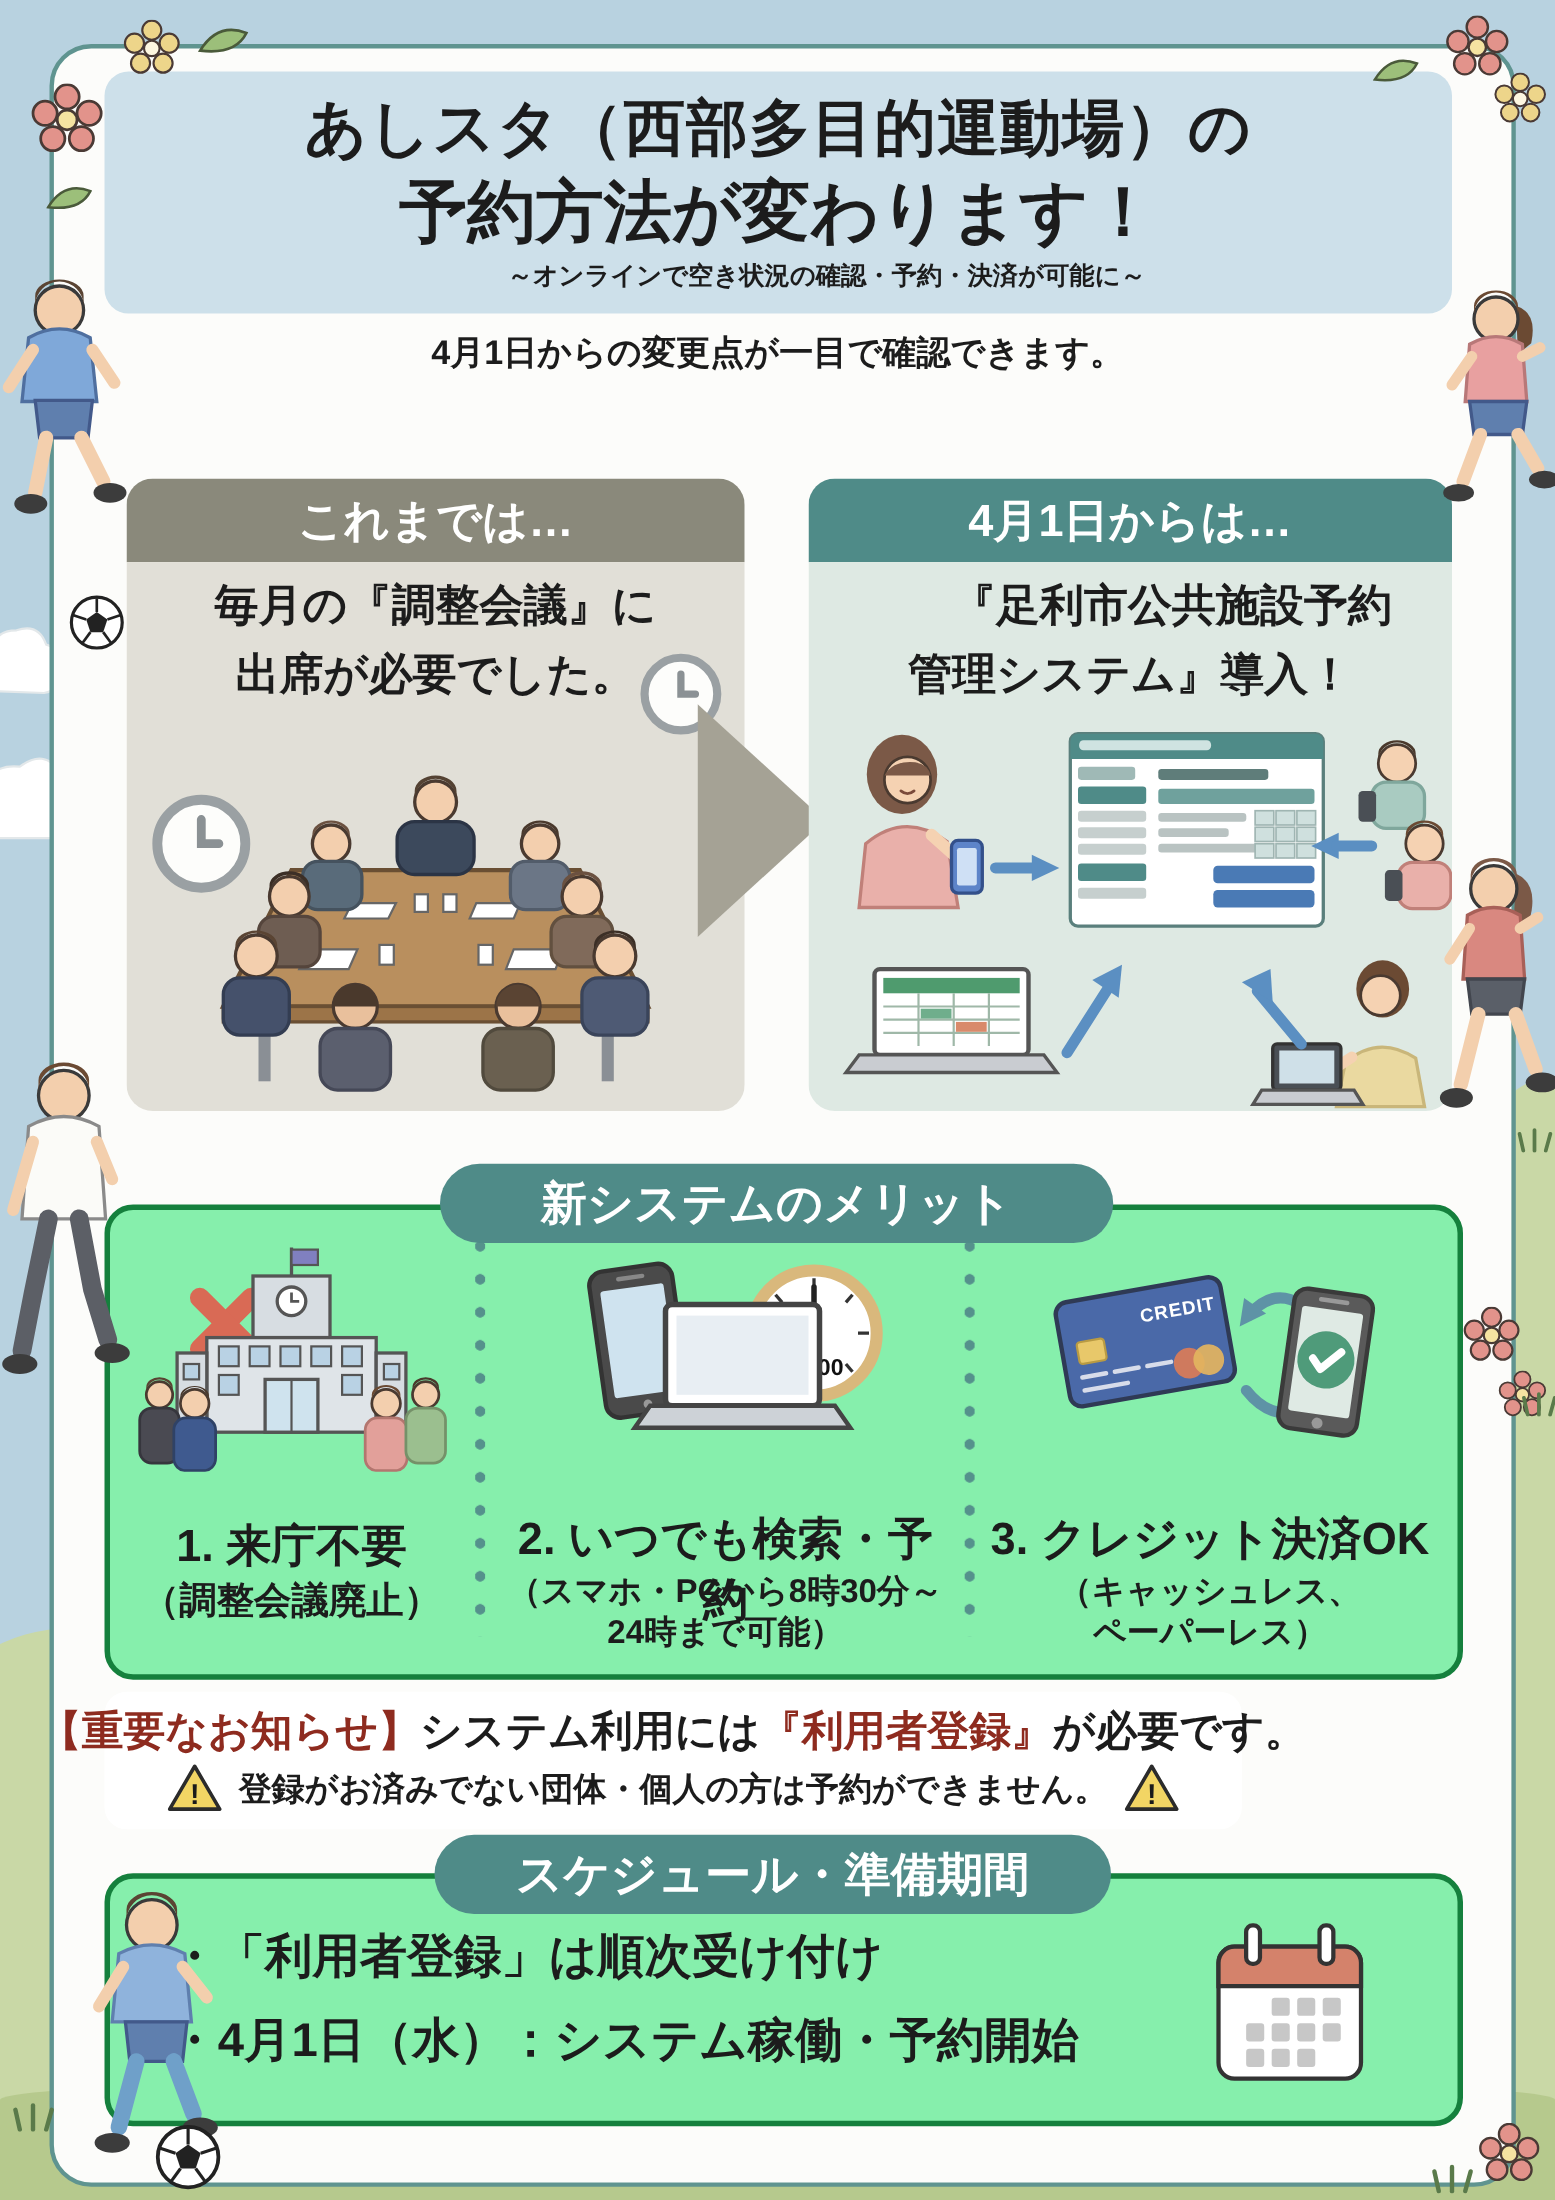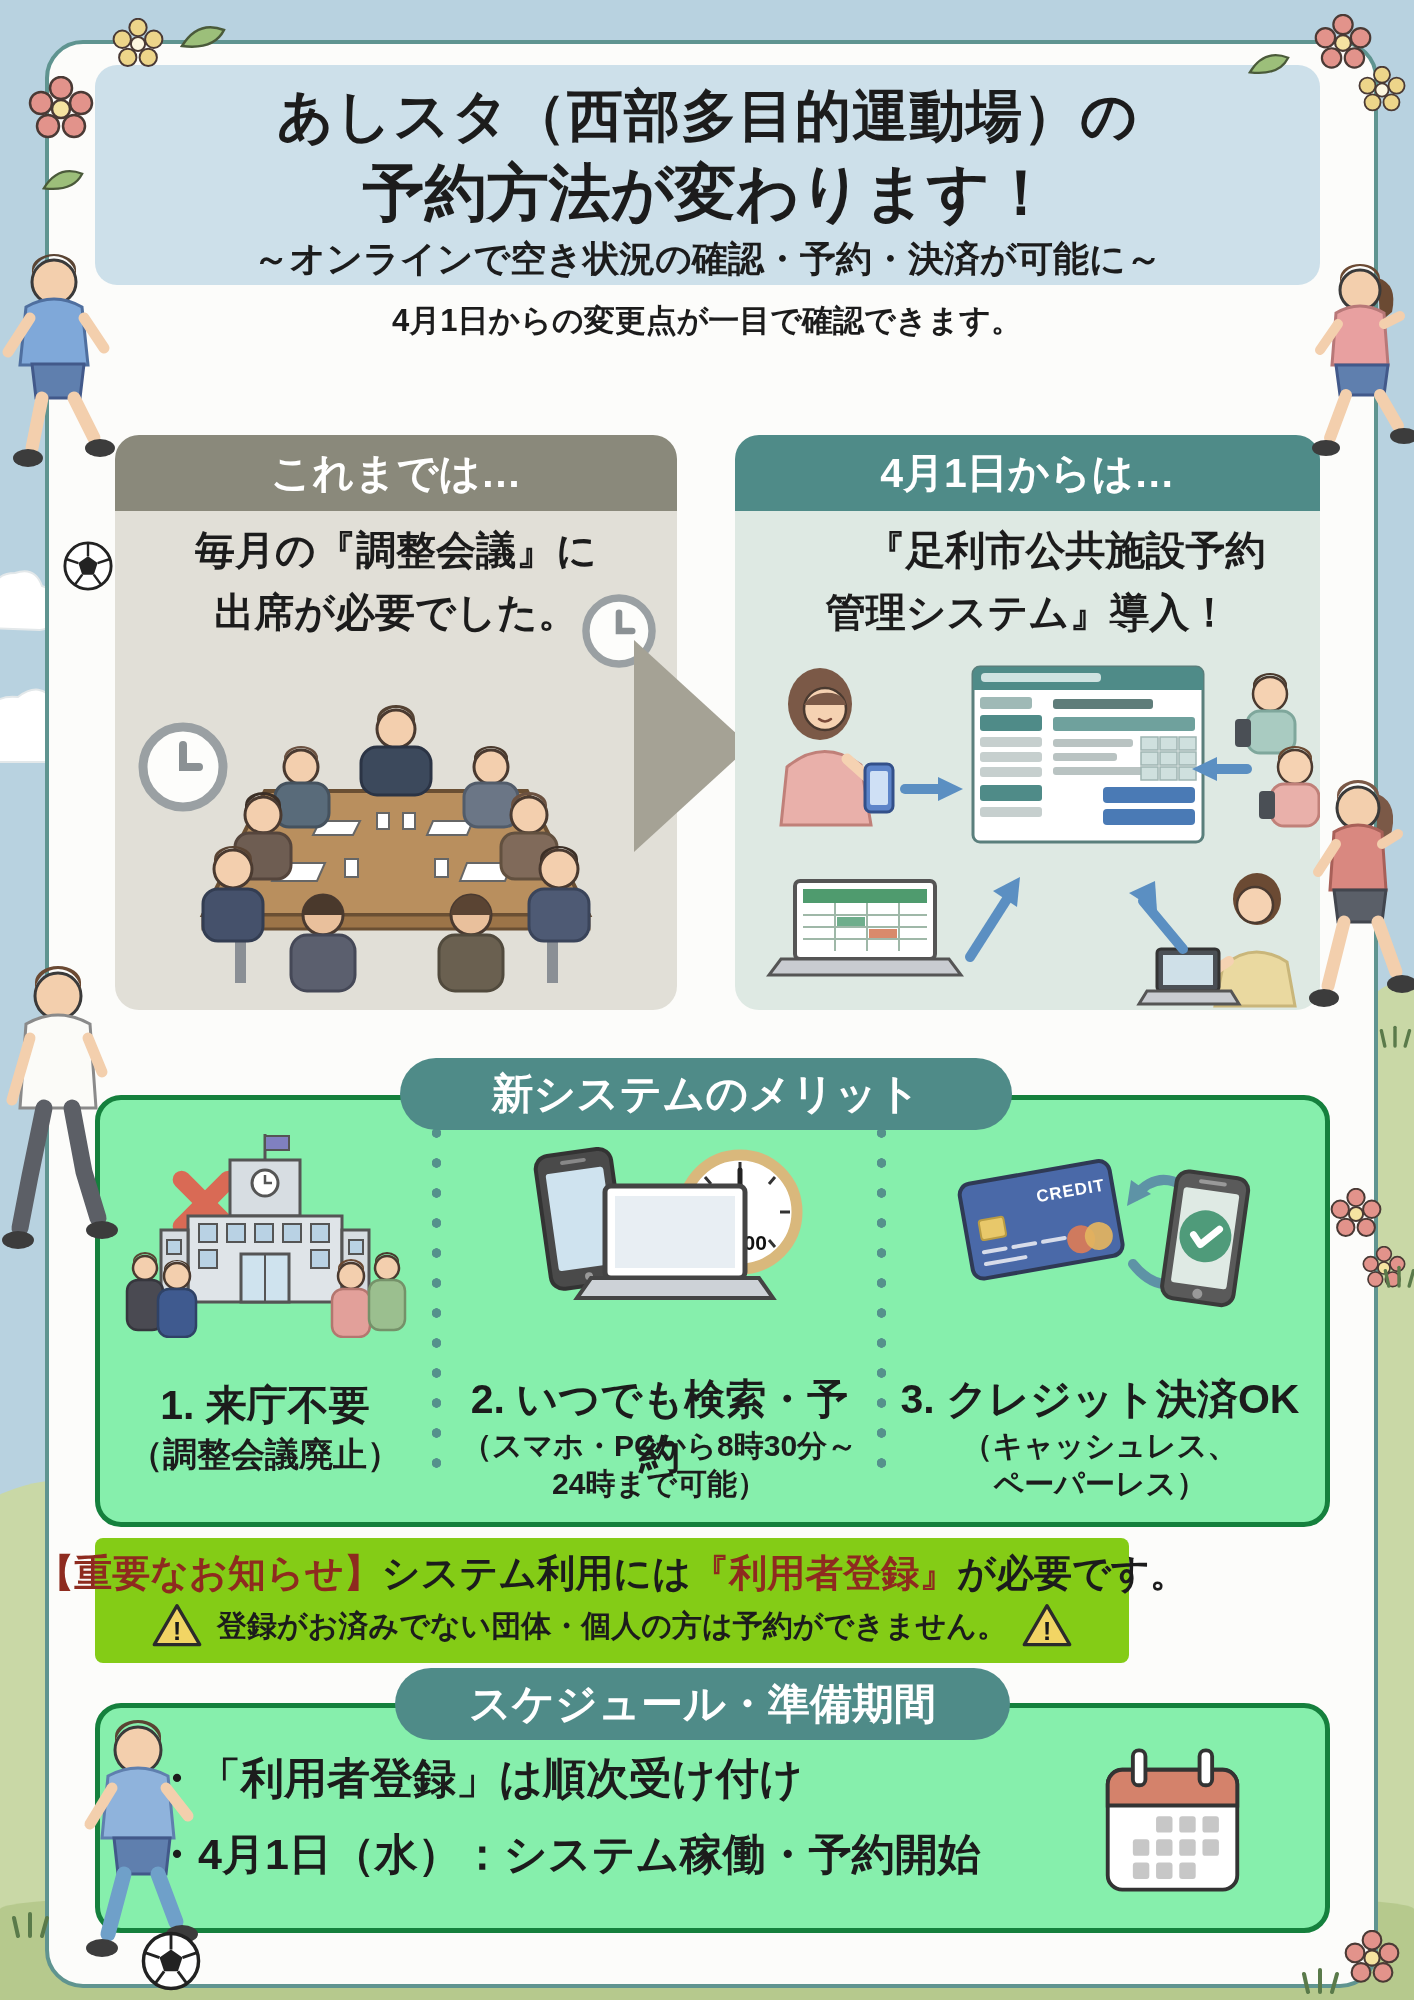--- a/index.html
+++ b/index.html
@@ -7,21 +7,21 @@
        font-family:"Liberation Sans","DejaVu Sans",sans-serif;color:#1c1c1c;}
   .abs{position:absolute;}
   .page{width:1414px;height:2000px;background:#b8d2e0;position:relative;overflow:hidden;}
   .hill-left{left:-150px;top:1480px;width:430px;height:620px;background:#c9d8a6;border-radius:50%;}
   .hill-right{left:1356px;top:980px;width:110px;height:1100px;background:#c9d8a6;border-radius:60px;}
   .grass{left:0;top:1886px;width:1414px;height:114px;background:#b6c98d;border-radius:100% 100% 0 0/46px;}
   .card{left:45px;top:40px;width:1325px;height:1940px;background:#fcfcfa;border:4px solid #5f9490;border-radius:38px;}
   .title-block{left:95px;top:65px;width:1225px;height:220px;background:#cde0ea;border-radius:22px;text-align:center;}
   .t1{top:14px;width:100%;font-size:56px;font-weight:900;letter-spacing:1px;}
   .t2{top:86px;width:100%;font-size:62px;font-weight:900;}
-  .tsub{top:170px;width:100%;font-size:36px;font-weight:900;}
+  .tsub{top:170px;width:100%;font-size:23px;font-weight:900;margin-left:44px;}
   .lead{left:0;top:300px;width:1414px;text-align:center;font-size:31px;font-weight:900;}
   .cmp-box{top:435px;height:575px;border-radius:24px;overflow:hidden;}
   .before-box{left:115px;width:562px;}
   .after-box{left:735px;width:585px;}
   .cmp-head{height:76px;display:flex;align-items:center;justify-content:center;
             color:#fff;font-size:41px;font-weight:900;}
   .before-box .cmp-head{background:#8a897b;}
   .after-box .cmp-head{background:#4f8b88;}
   .cmp-body{position:absolute;top:76px;left:0;right:0;bottom:0;text-align:center;}
   .before-box .cmp-body{background:#e1dfd7;}
@@ -34,21 +34,21 @@
   .merits-pill{left:400px;top:1058px;width:612px;height:72px;}
   .schedule-pill{left:395px;top:1668px;width:615px;height:72px;}
   .frame-box{background:#86efac;border:5px solid #15803d;border-radius:26px;}
   .merits-box{left:95px;top:1095px;width:1225px;height:422px;}
   .dots{width:9px;top:1128px;height:360px;z-index:2;
         background-image:radial-gradient(circle at 4.5px 5px,#55918c 4.5px,transparent 5px);
         background-size:9px 30px;background-repeat:repeat-y;}
   .merit-col{top:1110px;height:400px;text-align:center;z-index:2;}
   .m-title{width:100%;font-size:41px;font-weight:900;}
   .m-sub{width:100%;font-size:30px;font-weight:900;}
-  .notice-box{left:95px;top:1538px;width:1034px;height:125px;background:#84cc16;border-radius:8px;z-index:2;}
+  .notice-box{left:95px;top:1538px;width:1034px;height:125px;background:#ffffff;border-radius:20px;z-index:2;}
   .n-line1{top:10px;width:100%;display:flex;justify-content:center;font-size:38px;font-weight:900;white-space:nowrap;}
   .n-red{color:#8e2b1f;}
   .n-line2{top:64px;width:100%;display:flex;justify-content:center;align-items:center;gap:14px;
            font-size:30px;font-weight:900;}
   .schedule-box{left:95px;top:1703px;width:1225px;height:220px;z-index:2;}
   .s-item{left:55px;font-size:43px;font-weight:900;white-space:nowrap;}
   .cloud{fill:#ffffff;stroke:#e3e8ea;stroke-width:2;} .z4{z-index:4;}
   svg{display:block;}
   svg text{font-family:"Liberation Sans","DejaVu Sans",sans-serif;}
 </style>

